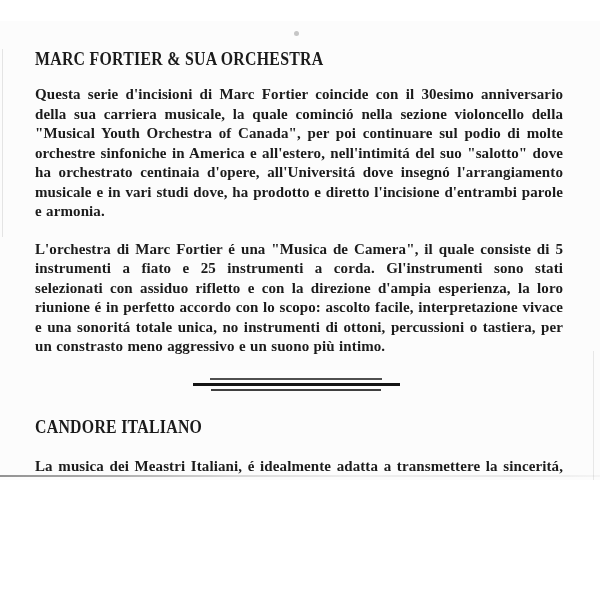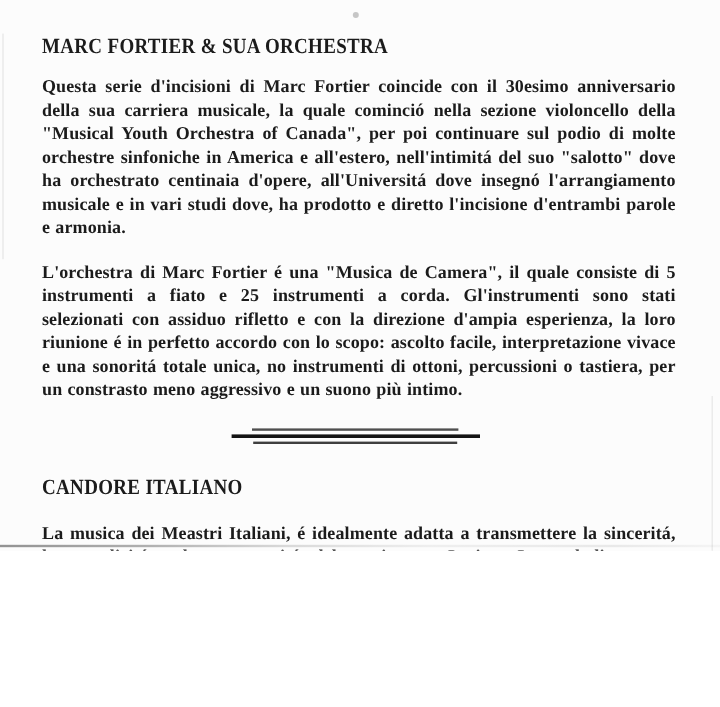--- a/index.html
+++ b/index.html
@@ -14,20 +14,21 @@
     width: 600px; height: 589px;
     background: #ffffff;
     font-family: "Liberation Serif", serif;
   }
   .page {
     position: relative;
     width: 600px; height: 459px;
     background: var(--background);
     color: var(--text);
     overflow: hidden;
+    margin-top: 21px;
   }
   .content {
     position: absolute;
     left: 35px; top: 27px;
     width: 528px;
   }
   .heading {
     font-size: 18px;
     font-weight: 700;
     line-height: 22px;

